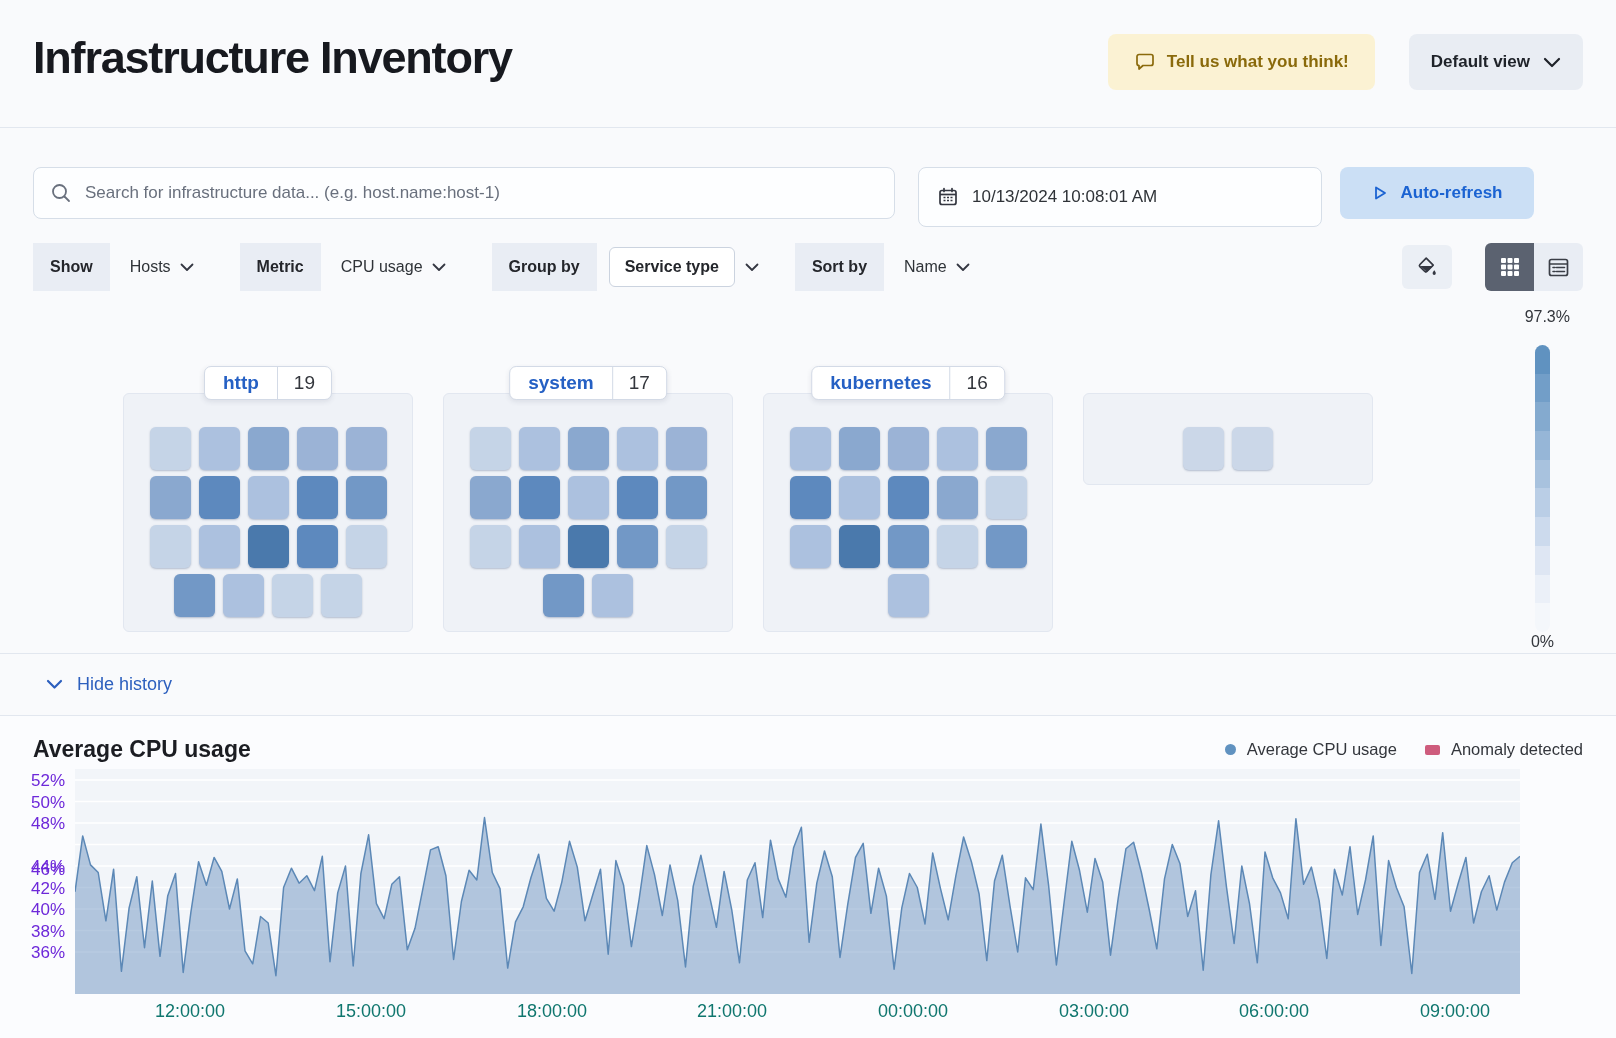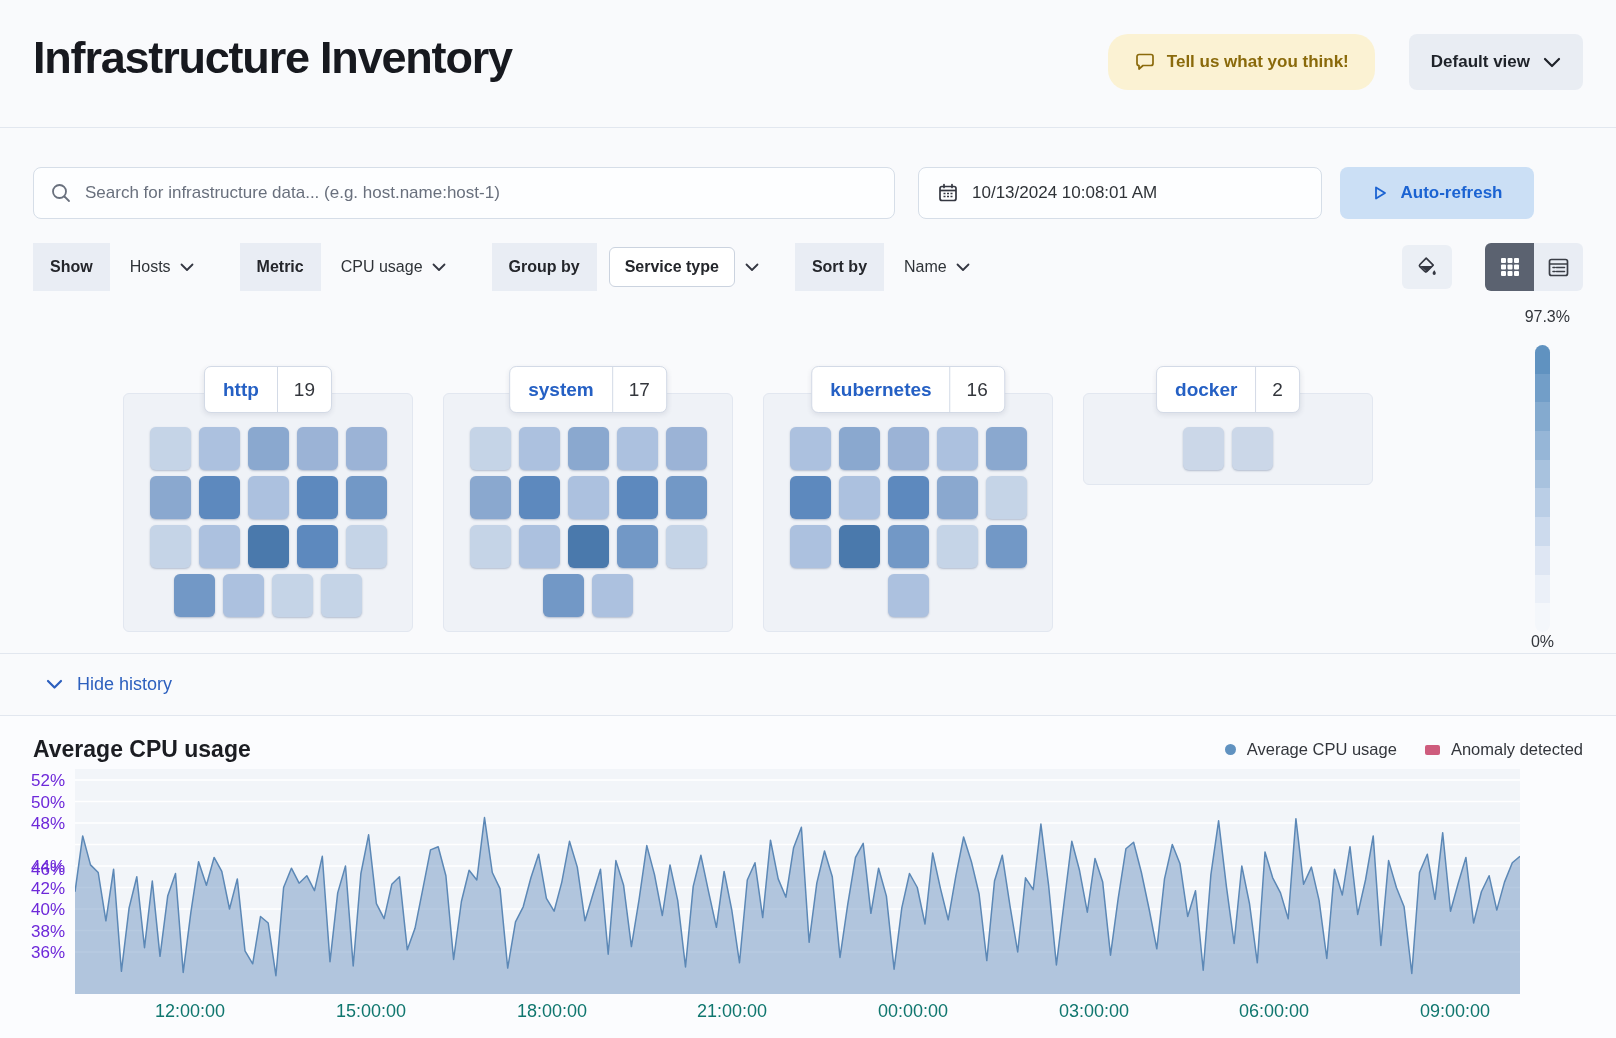--- a/index.html
+++ b/index.html
@@ -5,30 +5,30 @@
   * { margin:0; padding:0; box-sizing:border-box; }
   html,body { background:#F9FAFC; }
   .page {
     position:relative; width:1616px; height:1038px; overflow:hidden;
     background:#F9FAFC; font-family:"Liberation Sans", sans-serif; color:#343741;
   }
   
   .header { position:absolute; top:0; left:0; right:0; height:128px; border-bottom:1px solid #E2E7EF; }
   .page-title { position:absolute; left:33px; top:32px; font-size:45px; font-weight:800; letter-spacing:-1.2px; color:#17191F; }
   .header-actions { position:absolute; right:33px; top:34px; display:flex; gap:34px; }
-  .feedback-btn { height:56px; padding:0 26px; border:none; border-radius:20px; background:#FBF2D3; color:#8A6A0B;
+  .feedback-btn { height:56px; padding:0 26px; border:none; border-radius:8px; background:#FBF2D3; color:#8A6A0B;
     font-family:inherit; font-weight:700; font-size:17px; display:flex; align-items:center; gap:11px; cursor:pointer; }
   .view-btn { height:56px; padding:8px 22px; border:none; border-radius:8px; background:#E9EDF3; color:#1F2329;
     font-family:inherit; font-weight:700; font-size:17px; display:flex; align-items:center; gap:13px; cursor:pointer; }
   
   .search-box { position:absolute; top:167px; left:33px; width:862px; height:52px; background:#FDFEFF;
     border:1px solid #D6DEE8; border-radius:8px; display:flex; align-items:center; padding:0 16px; gap:13px; }
   .search-box input { border:none; outline:none; background:transparent; flex:1; font-family:inherit; font-size:17px; color:#343741; }
   .search-box input::placeholder { color:#69707D; }
-  .date-box { position:absolute; top:167px; left:918px; width:404px; height:52px; background:#FDFEFF;
+  .date-box { position:absolute; top:167px; left:918px; width:404px; height:60px; background:#FDFEFF;
     border:1px solid #D6DEE8; border-radius:8px; display:flex; align-items:center; padding:0 18px; gap:13px;
     font-size:17px; color:#2F3338; cursor:pointer; }
   .refresh-btn { position:absolute; top:167px; left:1340px; width:194px; height:52px; background:#CBDFF5; color:#1B63D2;
     border:none; border-radius:8px; font-family:inherit; font-weight:700; font-size:17px;
     display:flex; align-items:center; justify-content:center; gap:11px; cursor:pointer; }
   
   .filters { position:absolute; top:243px; left:33px; right:33px; height:48px; display:flex; align-items:center; }
   .fgroup { display:flex; align-items:center; margin-right:26px; }
   .flabel { height:48px; display:flex; align-items:center; padding:0 17px; background:#E9EDF4;
     font-weight:700; font-size:16px; color:#24262B; }
@@ -42,21 +42,21 @@
   .toggle { display:flex; height:48px; border-radius:6px; overflow:hidden; }
   .toggle-cell { width:49px; display:flex; align-items:center; justify-content:center; cursor:pointer; border:none; }
   .toggle-grid { background:#5B6270; }
   .toggle-list { background:#E9EDF4; }
   
   .groups { position:absolute; top:393px; left:123px; display:flex; gap:30px; align-items:flex-start; }
   .wgroup { position:relative; width:290px; background:#EFF2F7; border:1px solid #E2E7F0; border-radius:6px;
     padding:33px 0 8px; }
   .wrow { display:flex; justify-content:center; gap:8px; margin-bottom:6px; }
   .tile { width:41px; height:43px; border-radius:6px; box-shadow:0 1px 2px rgba(65,90,130,.35); cursor:pointer; }
-  .wbadge { position:absolute; top:-28px; left:50%; transform:translateX(-50%); height:47px; background:#FFFFFF;
+  .wbadge { position:absolute; top:-28px; left:50%; transform:translateX(-50%); height:34px; background:#FFFFFF;
     border:1px solid #D3DAE6; border-radius:7px; display:flex; align-items:center; stretch:none;
     box-shadow:0 2px 5px rgba(50,60,90,.10); white-space:nowrap; }
   .wbadge .gname { padding:0 18px; color:#2560C4; font-weight:700; font-size:19px; cursor:pointer; }
   .wbadge .gsep { width:1px; align-self:stretch; background:#D3DAE6; }
   .wbadge .gcount { padding:0 16px; font-size:19px; color:#33363C; }
   
   .scale-max { position:absolute; top:308px; left:1498px; width:72px; text-align:right; font-size:16px; color:#33363C; }
   .scale-bar { position:absolute; top:345px; left:1535px; width:15px; height:287px; border-radius:8px; }
   .scale-min { position:absolute; top:633px; left:1492px; width:62px; text-align:right; font-size:16px; color:#33363C; }
   
@@ -294,25 +294,20 @@
           <div class="tile" style="background: rgb(74, 121, 172);"></div>
           <div class="tile" style="background: rgb(114, 152, 198);"></div>
           <div class="tile" style="background: rgb(197, 212, 231);"></div>
           <div class="tile" style="background: rgb(114, 152, 198);"></div>
         </div>
         <div class="wrow">
           <div class="tile" style="background: rgb(172, 193, 223);"></div>
         </div>
       </div>
       <div class="wgroup">
-        <div class="wbadge">
-          <span class="gname">docker</span>
-          <span class="gsep"></span>
-          <span class="gcount">2</span>
-        </div>
         <div class="wrow">
           <div class="tile" style="background: rgb(203, 215, 232);"></div>
           <div class="tile" style="background: rgb(203, 215, 232);"></div>
         </div>
       </div>
     </div>
 
   <div class="scale-max">97.3%</div>
   <div class="scale-bar" id="scale-bar" style="background: linear-gradient(rgb(96, 146, 192) 0%, rgb(96, 146, 192) 10%, rgb(114, 158, 200) 10%, rgb(114, 158, 200) 20%, rgb(132, 170, 207) 20%, rgb(132, 170, 207) 30%, rgb(150, 182, 215) 30%, rgb(150, 182, 215) 40%, rgb(168, 194, 222) 40%, rgb(168, 194, 222) 50%, rgb(186, 206, 230) 50%, rgb(186, 206, 230) 60%, rgb(204, 218, 237) 60%, rgb(204, 218, 237) 70%, rgb(222, 230, 243) 70%, rgb(222, 230, 243) 80%, rgb(235, 240, 248) 80%, rgb(235, 240, 248) 90%, rgb(244, 247, 251) 90%, rgb(244, 247, 251) 100%);"></div>
   <div class="scale-min">0%</div>

